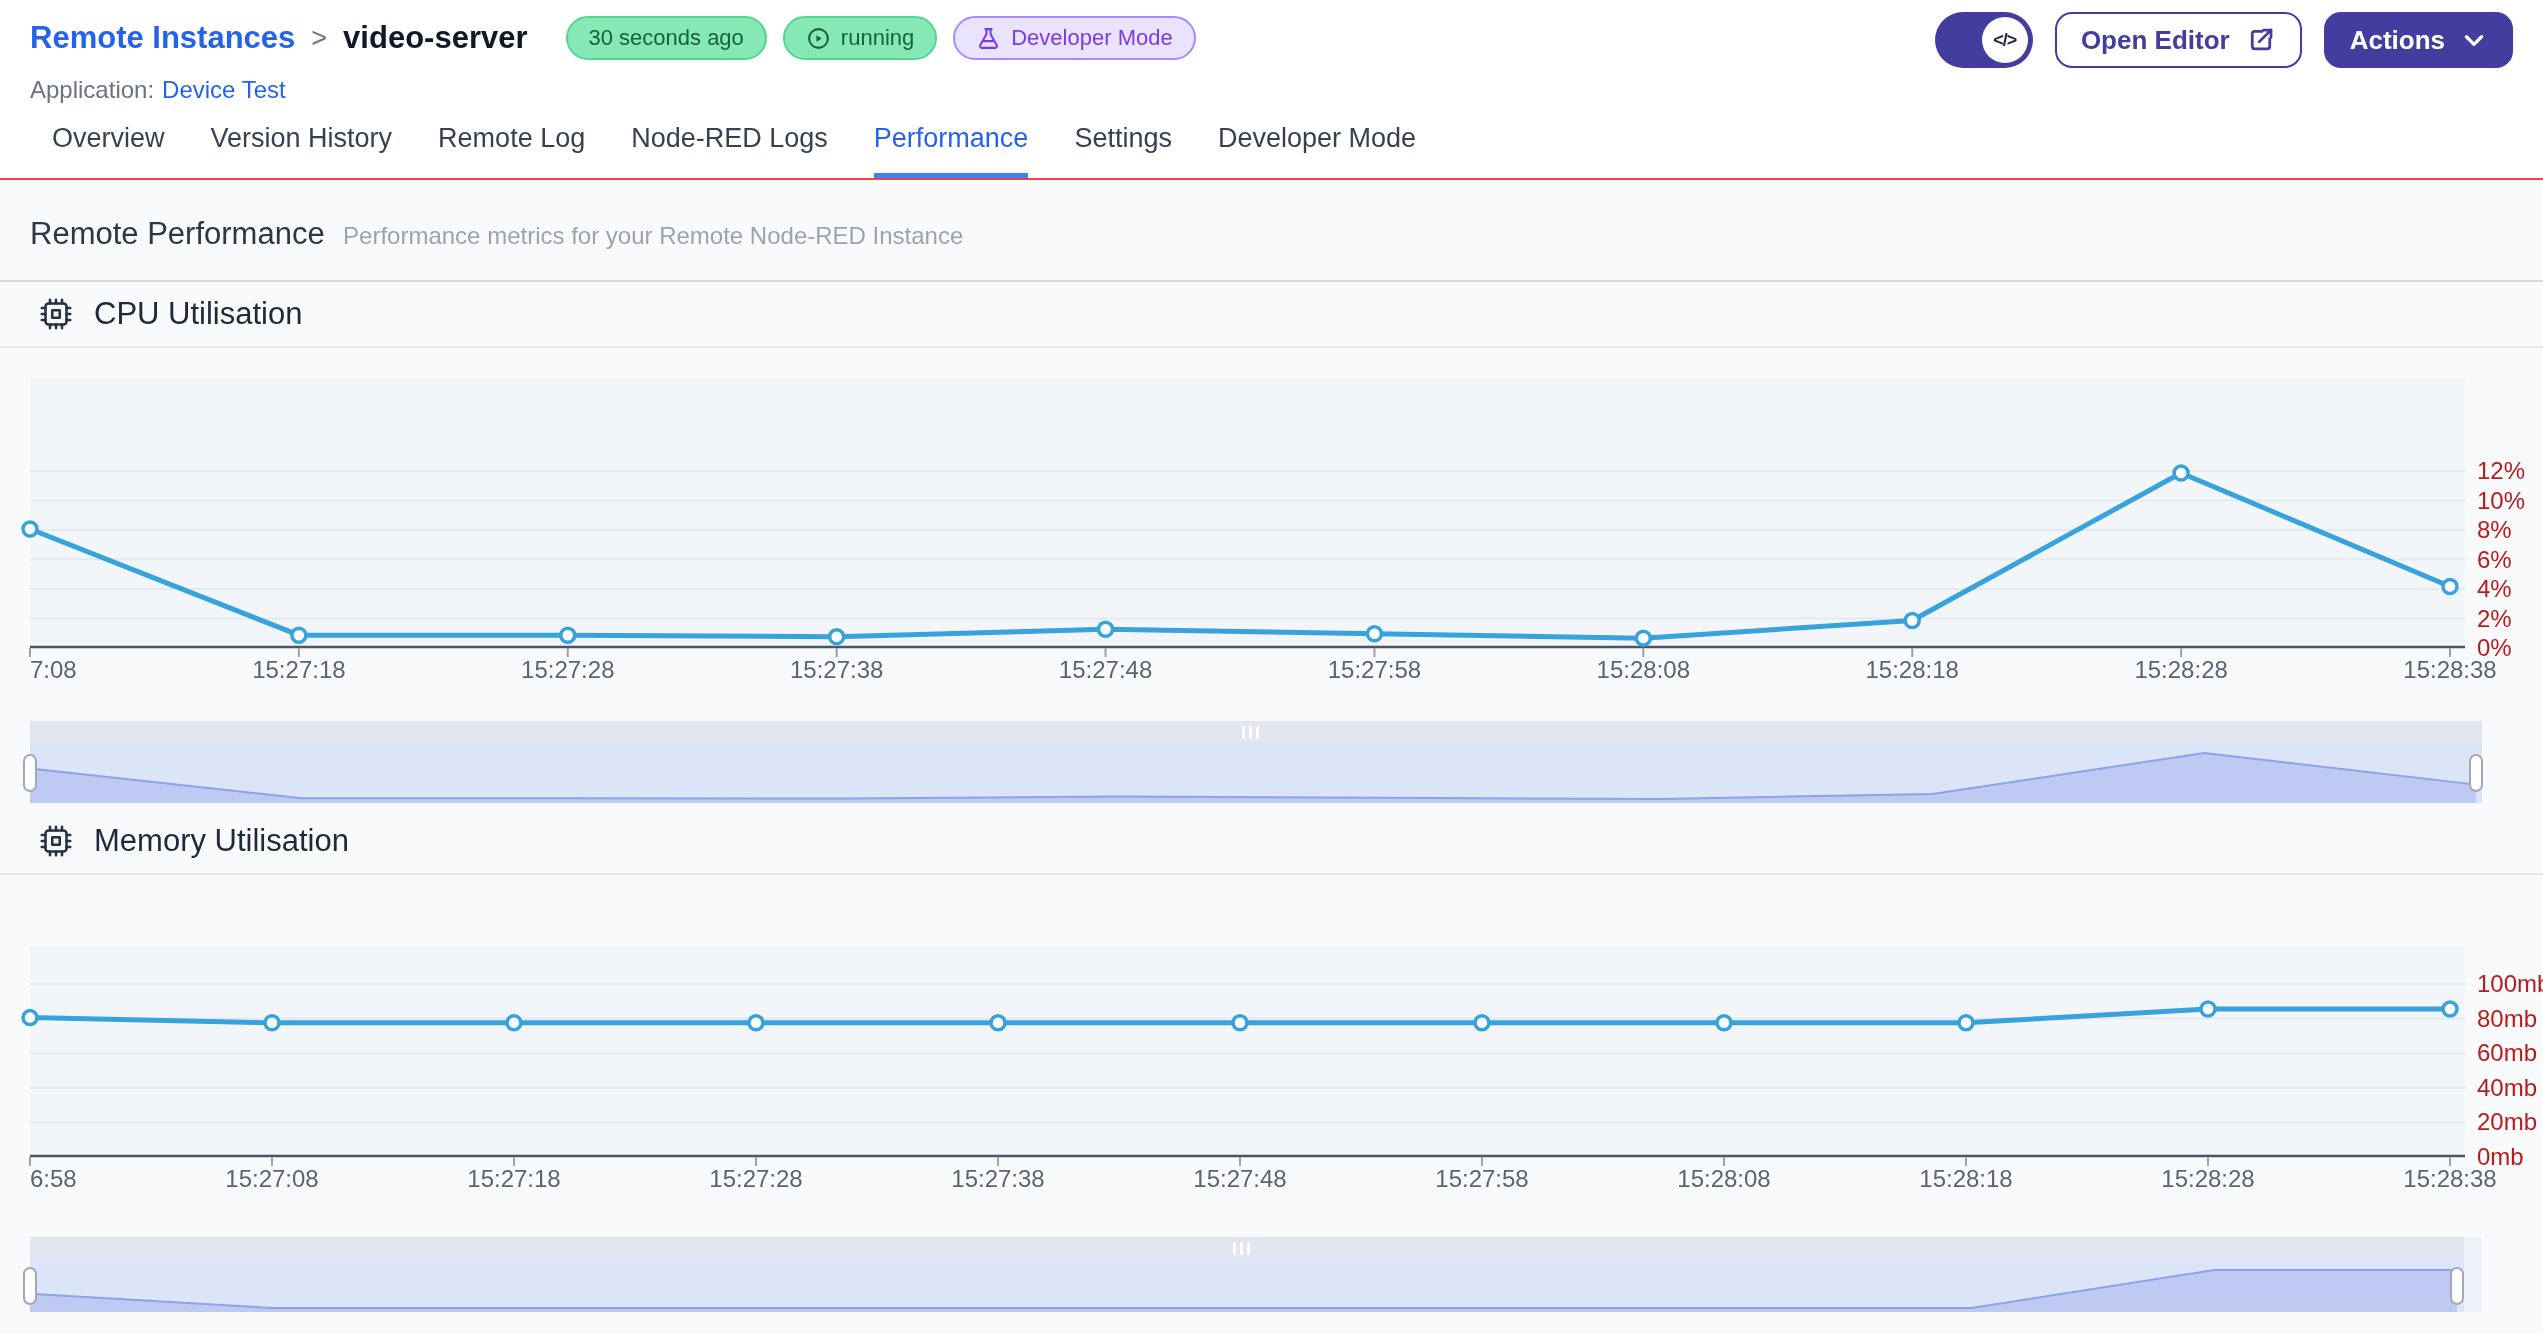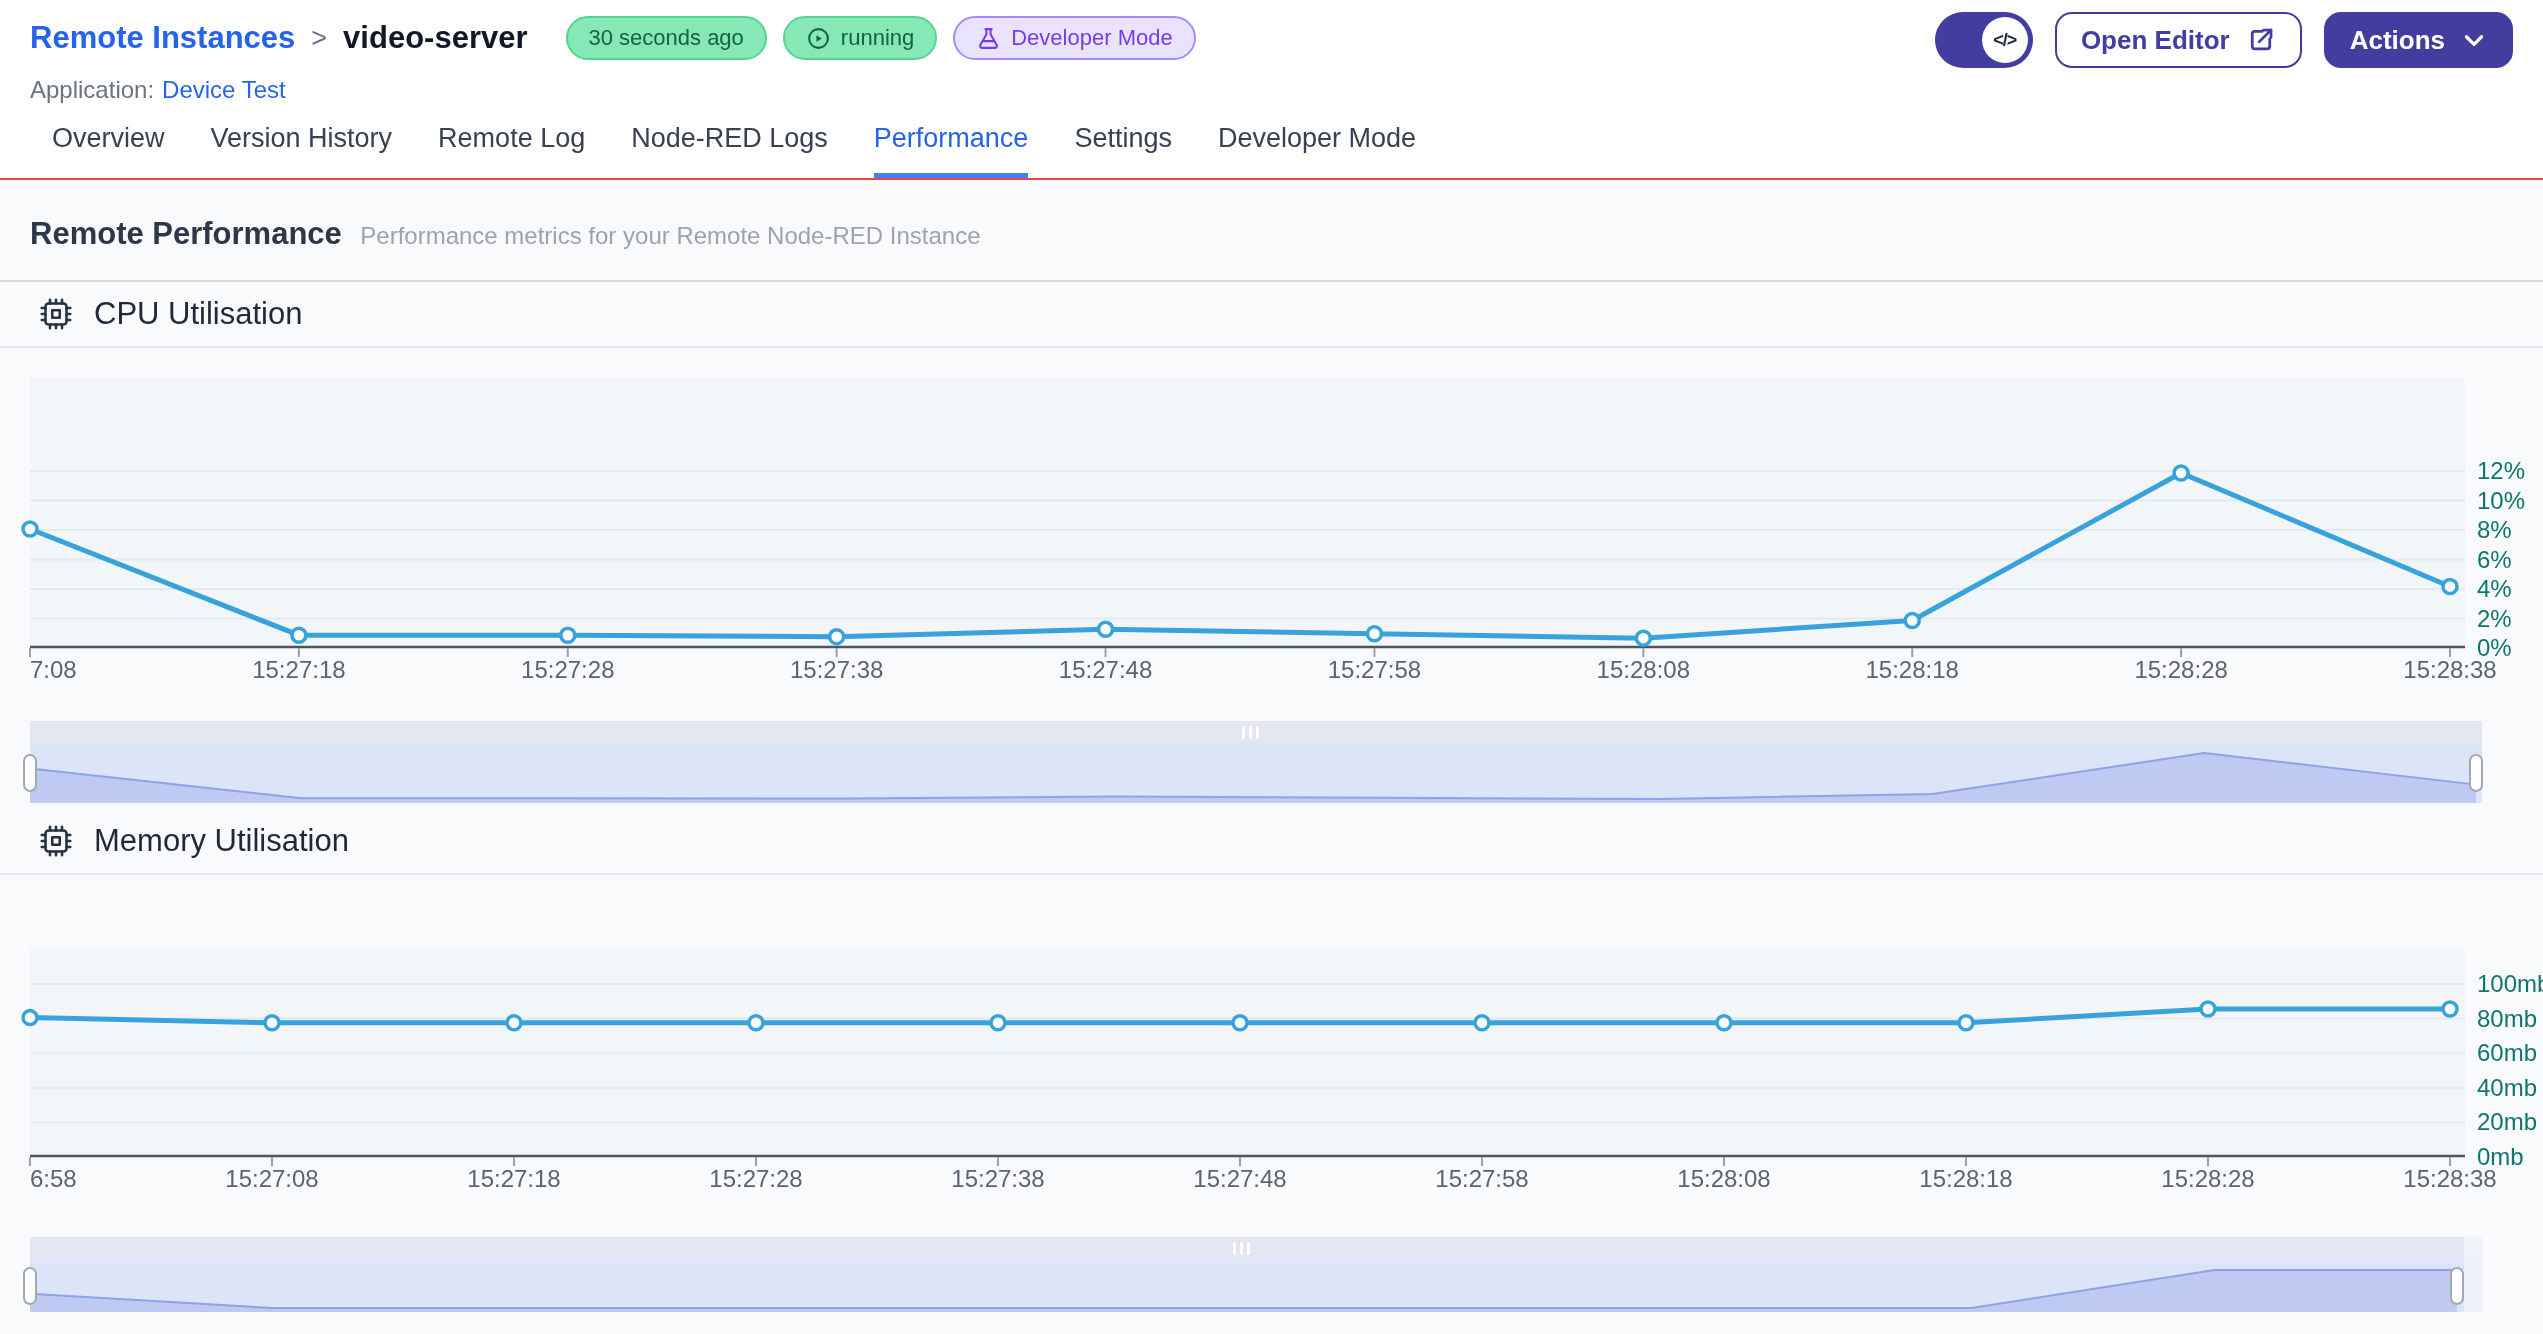--- a/index.html
+++ b/index.html
@@ -30,30 +30,30 @@
   .btn { height: 56px; border-radius: 17px; display: inline-flex; align-items: center; gap: 16px; font-size: 26px; font-weight: 700; padding: 0 24px; cursor: pointer; }
   .btn-outline { background: #fff; border: 2px solid #423d9e; color: #423d9e; }
   .btn-solid { background: #423d9e; border: 2px solid #423d9e; color: #fff; }
   
   .tabs { display: flex; gap: 46px; padding-left: 52px; height: 80px; align-items: stretch; border-bottom: 2px solid #ef4444; background: #fff; }
   .tab { display: flex; align-items: center; font-size: 27px; color: #374151; border-bottom: 5px solid transparent; padding-top: 4px; cursor: pointer; white-space: nowrap; }
   .tab.active { color: #2563eb; border-bottom-color: #3b82f6; }
   
   .content { background: #f9fafb; height: 1154px; }
   .page-head { padding: 36px 30px 0 30px; }
-  .page-head h1 { display: inline; font-size: 31px; font-weight: 700; color: #2d3748; }
+  .page-head h1 { display: inline; font-size: 31px; font-weight: 400; color: #2d3748; }
   .page-sub { font-size: 24px; color: #9ca3af; margin-left: 14px; }
   .divider { border-top: 2px solid #d6dade; margin-top: 28px; }
   .section-head { display: flex; align-items: center; gap: 20px; padding: 14px 0 14px 38px; border-bottom: 2px solid #e7e9ed; }
   .section-head h2 { font-size: 31px; font-weight: 400; color: #1e293b; }
   
   .chart { margin-top: 30px; }
   .chart .plot { position: relative; margin-left: 30px; margin-right: 78px; background: #f3f6f9; }
   .chart .ylabels { position: absolute; left: 100%; top: 0; width: 78px; height: 100%; }
-  .chart .ylabels span { position: absolute; left: 12px; font-size: 24px; color: #0f766e; white-space: nowrap; }
+  .chart .ylabels span { position: absolute; left: 12px; font-size: 24px; color: #b91c1c; white-space: nowrap; }
   .chart .xlabels { position: relative; height: 35px; margin-left: 30px; margin-right: 78px; }
   .chart .xlabels span { position: absolute; top: 8px; font-size: 24px; color: #5b6472; white-space: nowrap; }
   
   .brush { position: relative; margin-left: 30px; margin-right: 61px; cursor: ew-resize; }
   .brush .strip { background: #e3e6f1; position: relative; }
   .brush .grip { position: absolute; display: flex; gap: 4px; top: 5px; }
   .brush .grip i { display: block; width: 3px; height: 13px; background: #ffffff; border-radius: 2px; }
   .brush .mini { background: #dce4f8; overflow: hidden; }
   .brush .handle { position: absolute; width: 14px; height: 38px; background: #fff; border: 2px solid #a3a9b4; border-radius: 7px; cursor: ew-resize; z-index: 2; }
   .brush .unselected { position: absolute; top: 0; bottom: 0; right: 0; background: rgba(250,251,253,0.55); }

